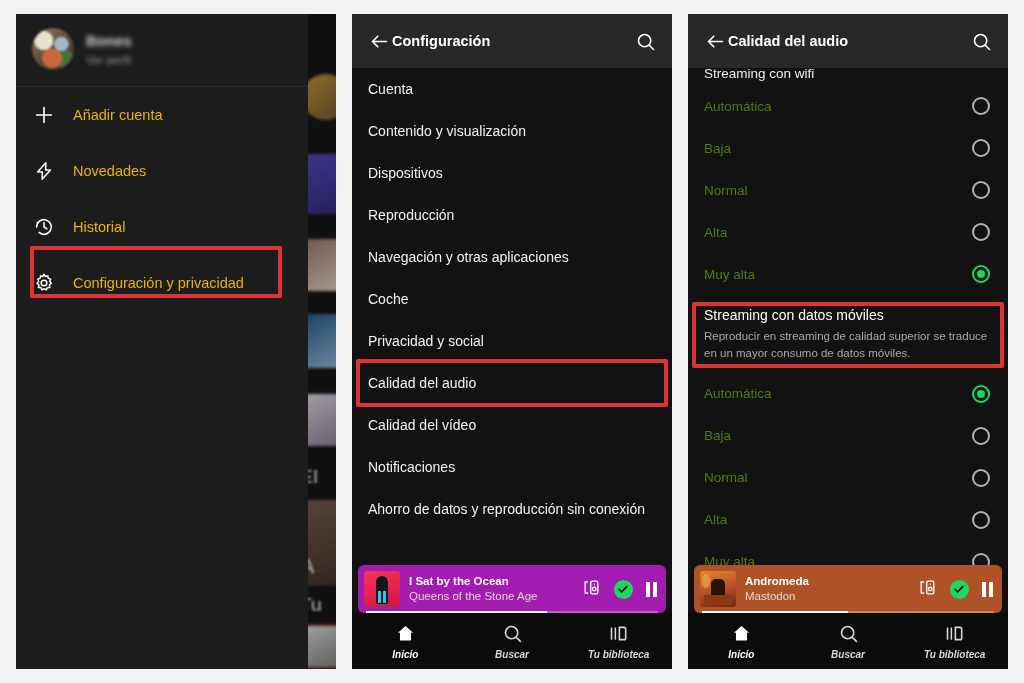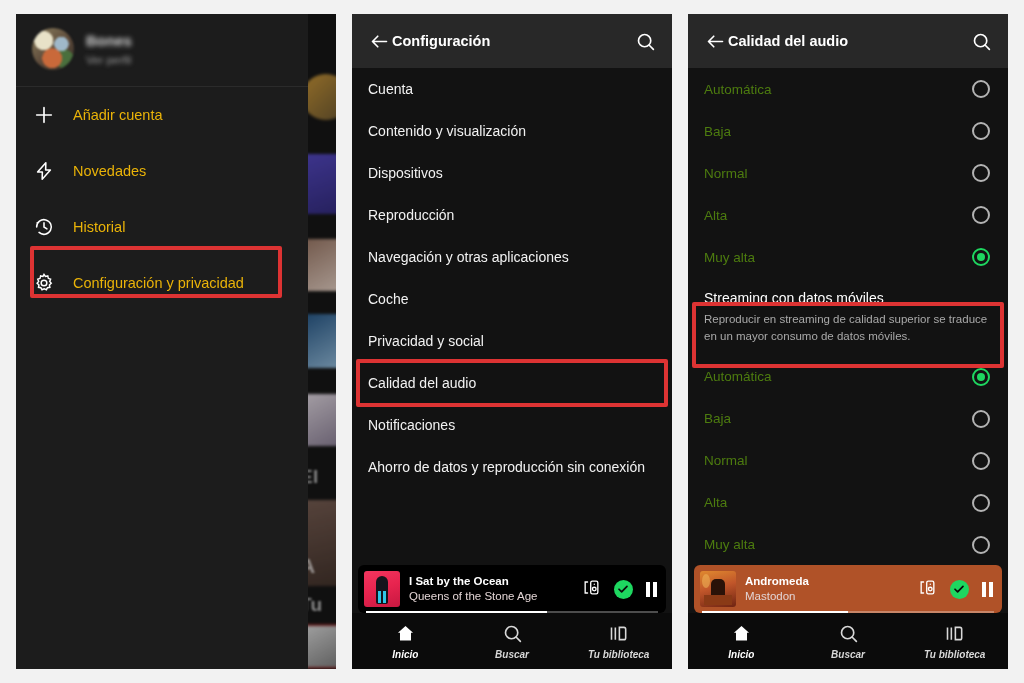--- a/index.html
+++ b/index.html
@@ -432,27 +432,28 @@
 
     <div class="scroll">
       <div class="s-row">Cuenta</div>
       <div class="s-row">Contenido y visualización</div>
       <div class="s-row">Dispositivos</div>
       <div class="s-row">Reproducción</div>
       <div class="s-row">Navegación y otras aplicaciones</div>
       <div class="s-row">Coche</div>
       <div class="s-row">Privacidad y social</div>
       <div class="s-row">Calidad del audio</div>
+      <div class="s-row">Calidad del vídeo</div>
       <div class="s-row">Notificaciones</div>
       <div class="s-row">Ahorro de datos y reproducción sin conexión</div>
     </div>
 
     <div class="logout-pill">Cerrar sesión</div>
 
-    <div class="nowplay" style="background:#000000;">
+    <div class="nowplay" style="background:#a21caf;">
       <div class="np-art" style="background:linear-gradient(160deg,#f2365f 0%,#e8244f 48%,#c71840 100%);position:relative;">
         <div style="position:absolute;left:12px;top:5px;width:12px;height:28px;background:#14141c;border-radius:6px 6px 2px 2px;"></div>
         <div style="position:absolute;left:14px;top:20px;width:3px;height:12px;background:#2fc6e8;"></div>
         <div style="position:absolute;left:19px;top:20px;width:3px;height:12px;background:#2fc6e8;"></div>
       </div>
       <div class="np-meta">
         <div class="np-title">I Sat by the Ocean</div>
         <div class="np-artist">Queens of the Stone Age</div>
       </div>
       <div class="np-icons">
@@ -523,20 +524,21 @@
       <span class="ibtn">
         <svg width="21" height="21" viewBox="0 0 24 24" fill="none" stroke="#fff" stroke-width="1.9" stroke-linecap="round">
           <circle cx="11" cy="11" r="7"></circle>
             <path d="M16.3 16.3L21 21"></path>
         </svg>
       </span>
     </div>
 
     <div class="scroll">
 
+      <div class="clip-top">Streaming con wifi</div>
 
       <div class="q-row">
         <span>Automática</span>
         <span class="radio"></span>
       </div>
       <div class="q-row">
         <span>Baja</span>
         <span class="radio"></span>
       </div>
       <div class="q-row">

